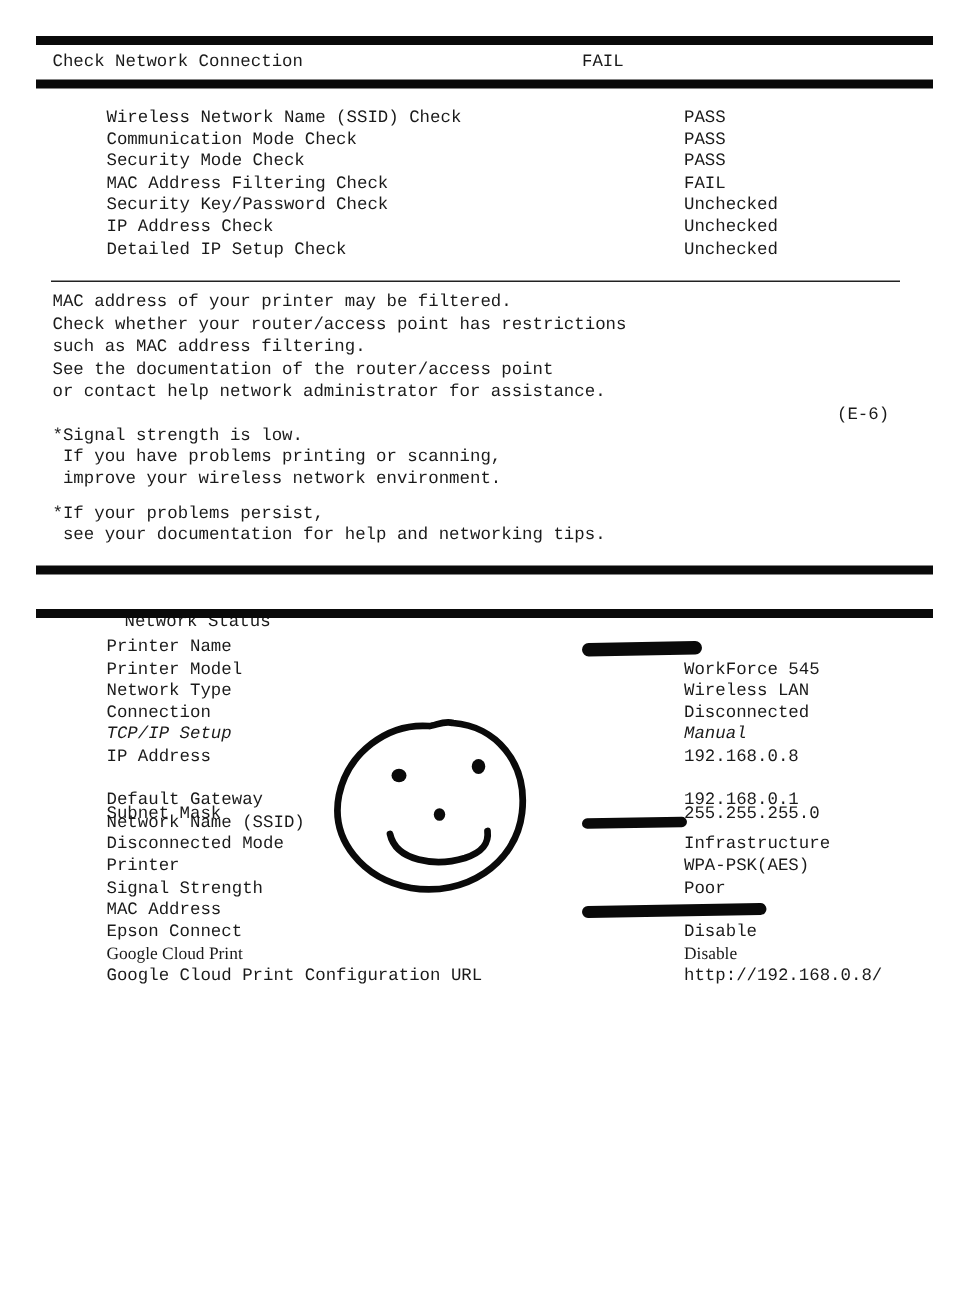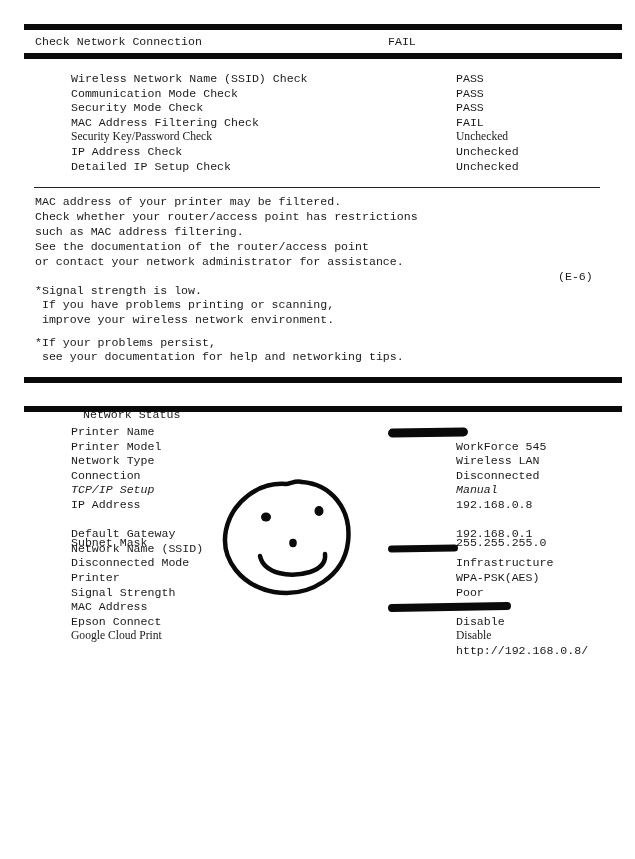--- a/index.html
+++ b/index.html
@@ -35,42 +35,42 @@
       <span class="v">PASS</span>
     </div>
   <div class="row" style="top:101.2px;">
       <span class="k">Security Mode Check</span>
       <span class="v">PASS</span>
     </div>
   <div class="row" style="top:115.8px;">
       <span class="k">MAC Address Filtering Check</span>
       <span class="v">FAIL</span>
     </div>
-  <div class="row" style="top:130.4px;font-family:Liberation Serif, serif;">
+  <div class="row" style="top:130.4px;">
       <span class="k">Security Key/Password Check</span>
       <span class="v">Unchecked</span>
     </div>
   <div class="row" style="top:145px;">
       <span class="k">IP Address Check</span>
       <span class="v">Unchecked</span>
     </div>
   <div class="row" style="top:159.6px;">
       <span class="k">Detailed IP Setup Check</span>
       <span class="v">Unchecked</span>
     </div>
 </div>
 
 <div class="thin" style="top:187px;"></div>
 
 <div>
   <div class="txt" style="left:35px; top:195px;">MAC address of your printer may be filtered.</div>
   <div class="txt" style="left:35px; top:210px;">Check whether your router/access point has restrictions</div>
   <div class="txt" style="left:35px; top:225px;">such as MAC address filtering.</div>
   <div class="txt" style="left:35px; top:240px;">See the documentation of the router/access point</div>
-  <div class="txt" style="left:35px; top:255px;">or contact your network administrator for assistance.</div>
+  <div class="txt" style="left:35px; top:255px;">or contact help network administrator for assistance.</div>
 </div>
 <div class="txt" style="left:558px; top:270px;">(E-6)</div>
 
 <div>
   <div class="txt" style="left:35px; top:284px;">*Signal strength is low.</div>
   <div class="txt" style="left:35px; top:298px;"> If you have problems printing or scanning,</div>
   <div class="txt" style="left:35px; top:313px;"> improve your wireless network environment.</div>
 </div>
 <div>
   <div class="txt" style="left:35px; top:336px;">*If your problems persist,</div>
@@ -136,20 +136,21 @@
     </div>
   <div class="row" style="top:614.8px;">
       <span class="k">Epson Connect</span>
       <span class="v">Disable</span>
     </div>
   <div class="row" style="top:629.4px;font-family:Liberation Serif, serif;">
       <span class="k">Google Cloud Print</span>
       <span class="v">Disable</span>
     </div>
   <div class="row" style="top:644px;">
+      <span class="k">Google Cloud Print Configuration URL</span>
       <span class="v">http://192.168.0.8/</span>
     </div>
 </div>
 
 <div class="redact" style="left:388px; top:428px; width:80px;"></div>
 <div class="redact" style="left:388px; top:545px; width:70px; height:7px;"></div>
 <div class="redact" style="left:388px; top:603px; width:123px; height:8px;"></div>
 
 <svg class="smiley" width="140" height="120" viewBox="0 0 140 120">
   <path d="M68 6 C40 4 14 24 8 52 C2 82 24 108 56 114 C92 120 126 98 130 64 C134 30 112 6 84 4 C78 2 72 6 68 6 Z" fill="none" stroke="#0a0a0a" stroke-width="4.5" stroke-linecap="round"></path>

